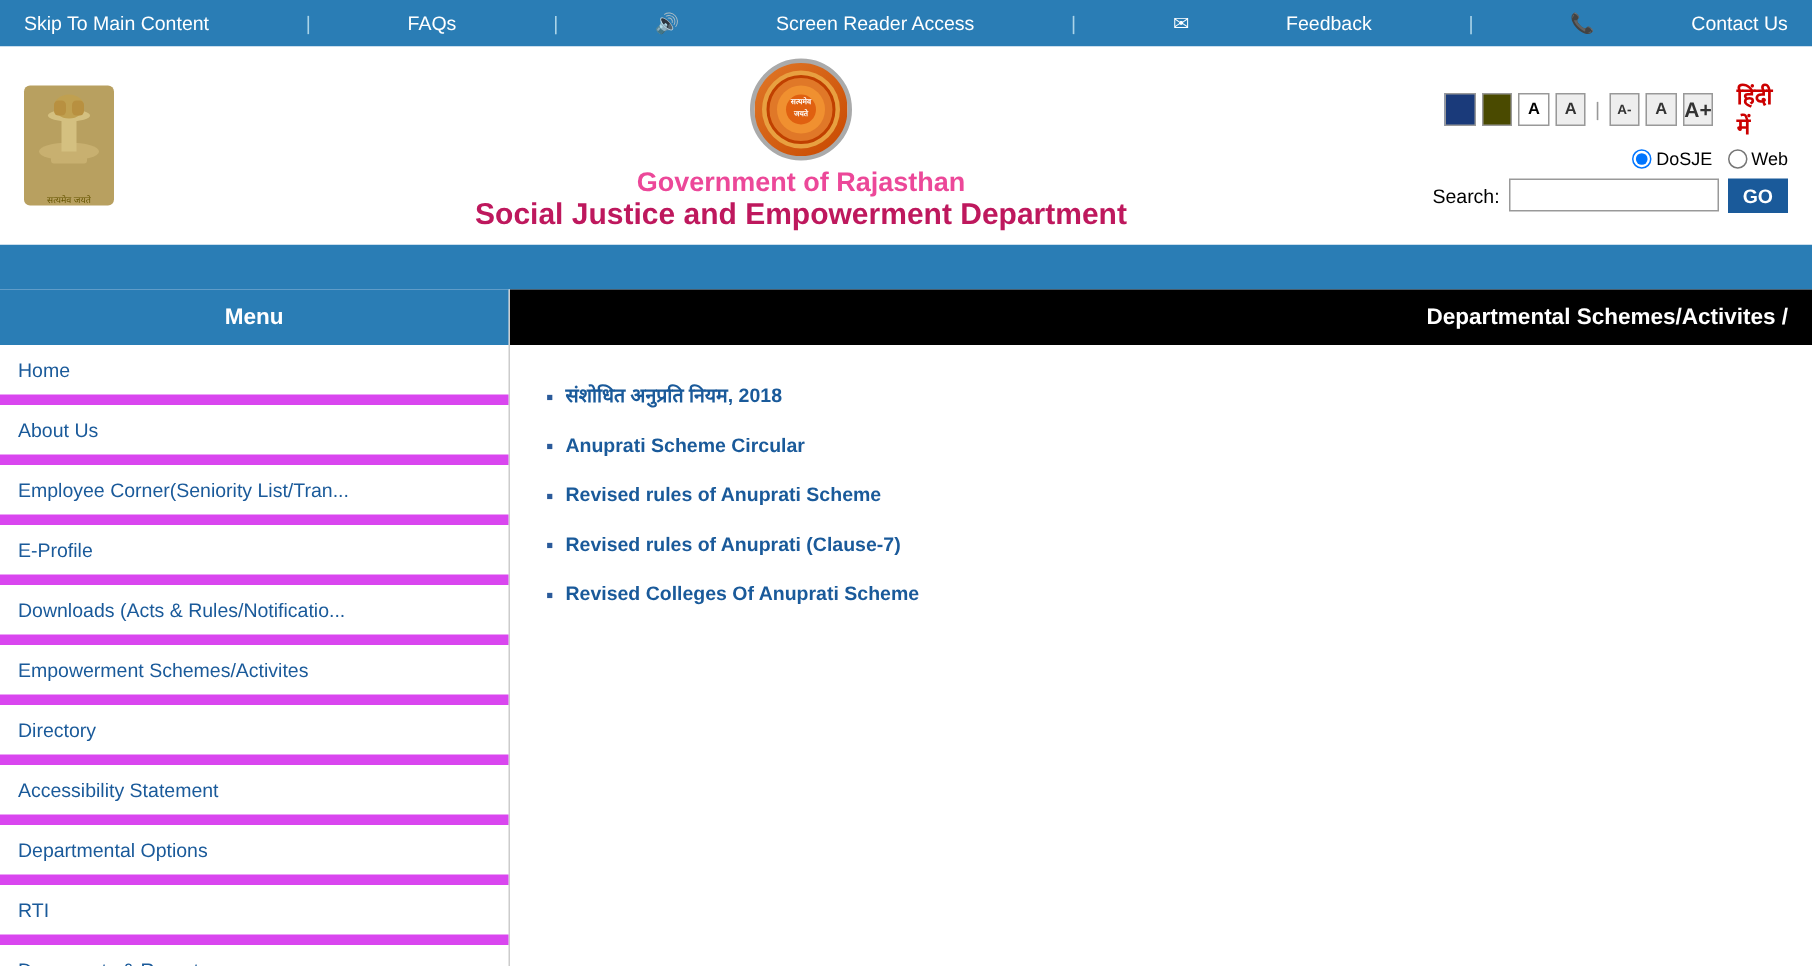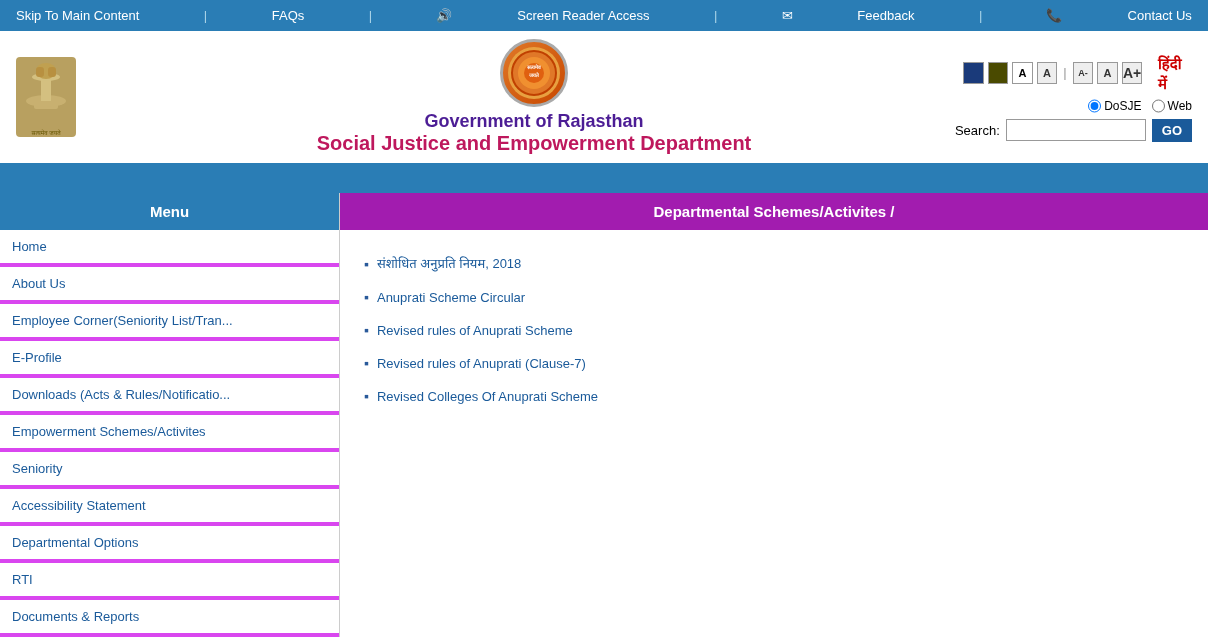--- a/index.html
+++ b/index.html
@@ -27,21 +27,21 @@
       padding: 8px 16px;
       position: relative;
       min-height: 110px;
     }
     .header-logo { width: 80px; }
     .header-center {
       flex: 1;
       text-align: center;
     }
     .header-center .dept-name1 {
-      color: #4c1d95;
+      color: #ec4899;
       font-size: 18px;
       font-weight: bold;
     }
     .header-center .dept-name2 {
       color: #be185d;
       font-size: 20px;
       font-weight: bold;
     }
     .header-right {
       width: 220px;
@@ -103,58 +103,59 @@
     .sidebar-header {
       background: #2a7db5;
       color: #fff;
       font-weight: bold;
       font-size: 15px;
       padding: 10px 0;
       text-align: center;
     }
     .sidebar-menu { list-style: none; }
     .sidebar-menu li {
-      border-bottom: 4px solid #d946ef;
+      border-bottom: 7px solid #d946ef;
     }
     .sidebar-menu li a {
       display: block;
       padding: 9px 12px;
       color: #1a5a9a;
       text-decoration: none;
       font-size: 13px;
     }
 
     
     .main-content {
       flex: 1;
       padding: 0;
     }
     .main-header {
-      background: #a21caf;
+      background: #000000;
       color: #fff;
       font-weight: bold;
       font-size: 15px;
       padding: 10px 16px;
       display: flex;
       align-items: center;
-      justify-content: center;
+      justify-content: flex-end;
     }
     .main-header span { color: #fff; }
 
     .content-list {
       padding: 16px 24px;
     }
     .content-list ul {
       list-style: none;
     }
     .content-list ul li {
       padding: 8px 0;
       display: flex;
-      align-items: flex-end;
+      align-items: center;
       gap: 8px;
+      font-weight: bold;
     }
     .content-list ul li::before {
       content: '▪';
       color: #2a5a9a;
       font-size: 14px;
       flex-shrink: 0;
       margin-top: 1px;
     }
     .content-list ul li a {
       color: #1a5a9a;
@@ -295,21 +296,21 @@
         <li>
           <a href="#">E-Profile</a>
         </li>
         <li>
           <a href="#">Downloads (Acts &amp; Rules/Notificatio...</a>
         </li>
         <li>
           <a href="#">Empowerment Schemes/Activites</a>
         </li>
         <li>
-          <a href="#">Seniority</a>
+          <a href="#">Directory</a>
         </li>
         <li>
           <a href="#">Accessibility Statement</a>
         </li>
         <li>
           <a href="#">Departmental Options</a>
         </li>
         <li>
           <a href="#">RTI</a>
         </li>

